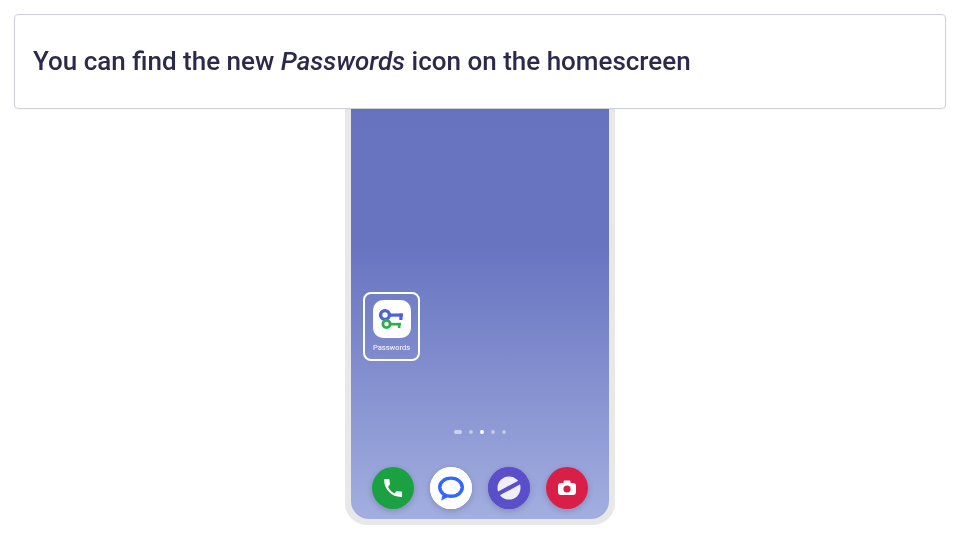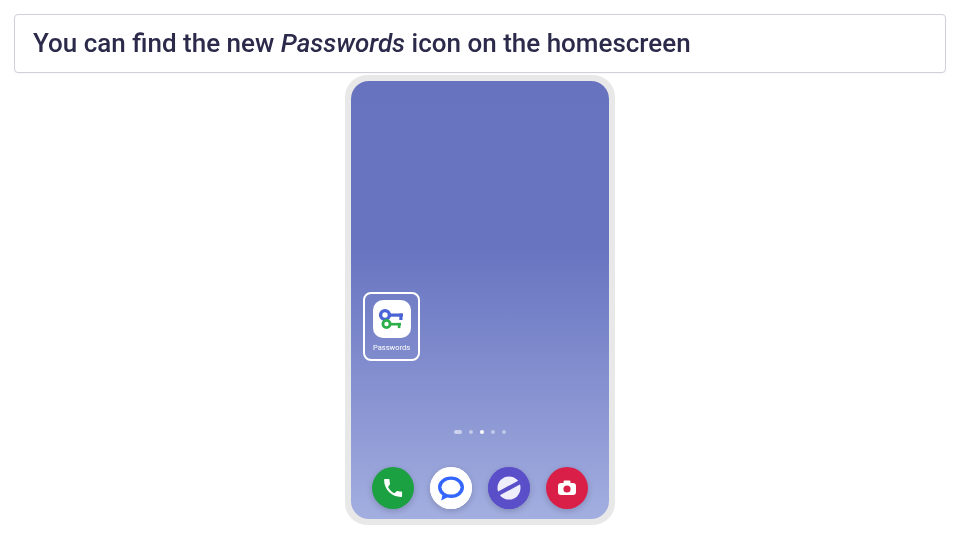--- a/index.html
+++ b/index.html
@@ -12,21 +12,21 @@
       overflow: hidden;
     }
     .caption-bar {
       position: absolute;
       top: 14px;
       left: 14px;
       right: 14px;
       background: #ffffff;
       border: 1px solid #d0d0d8;
       border-radius: 4px;
-      padding: 12px 18px;
+      padding: 30px 18px;
       z-index: 10;
       box-shadow: 0 1px 2px rgba(0,0,0,0.03);
     }
     .caption-text {
       color: #2c2a4a;
       font-size: 26px;
       font-weight: 500;
       line-height: 1.25;
     }
     .caption-text .italic { font-style: italic; }

